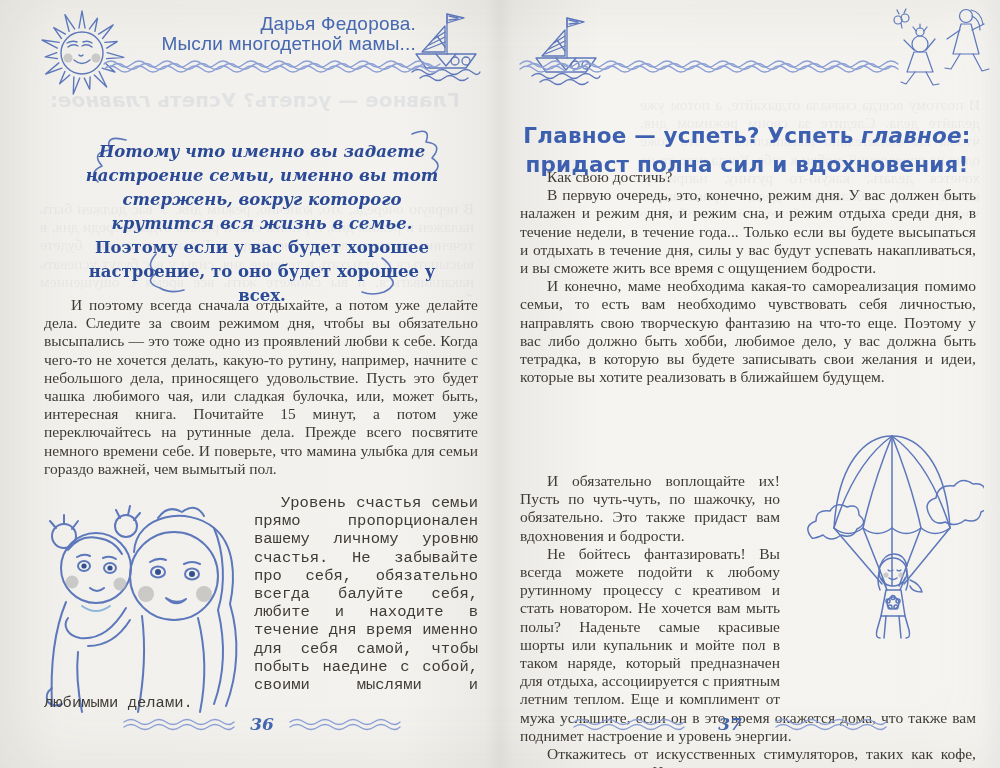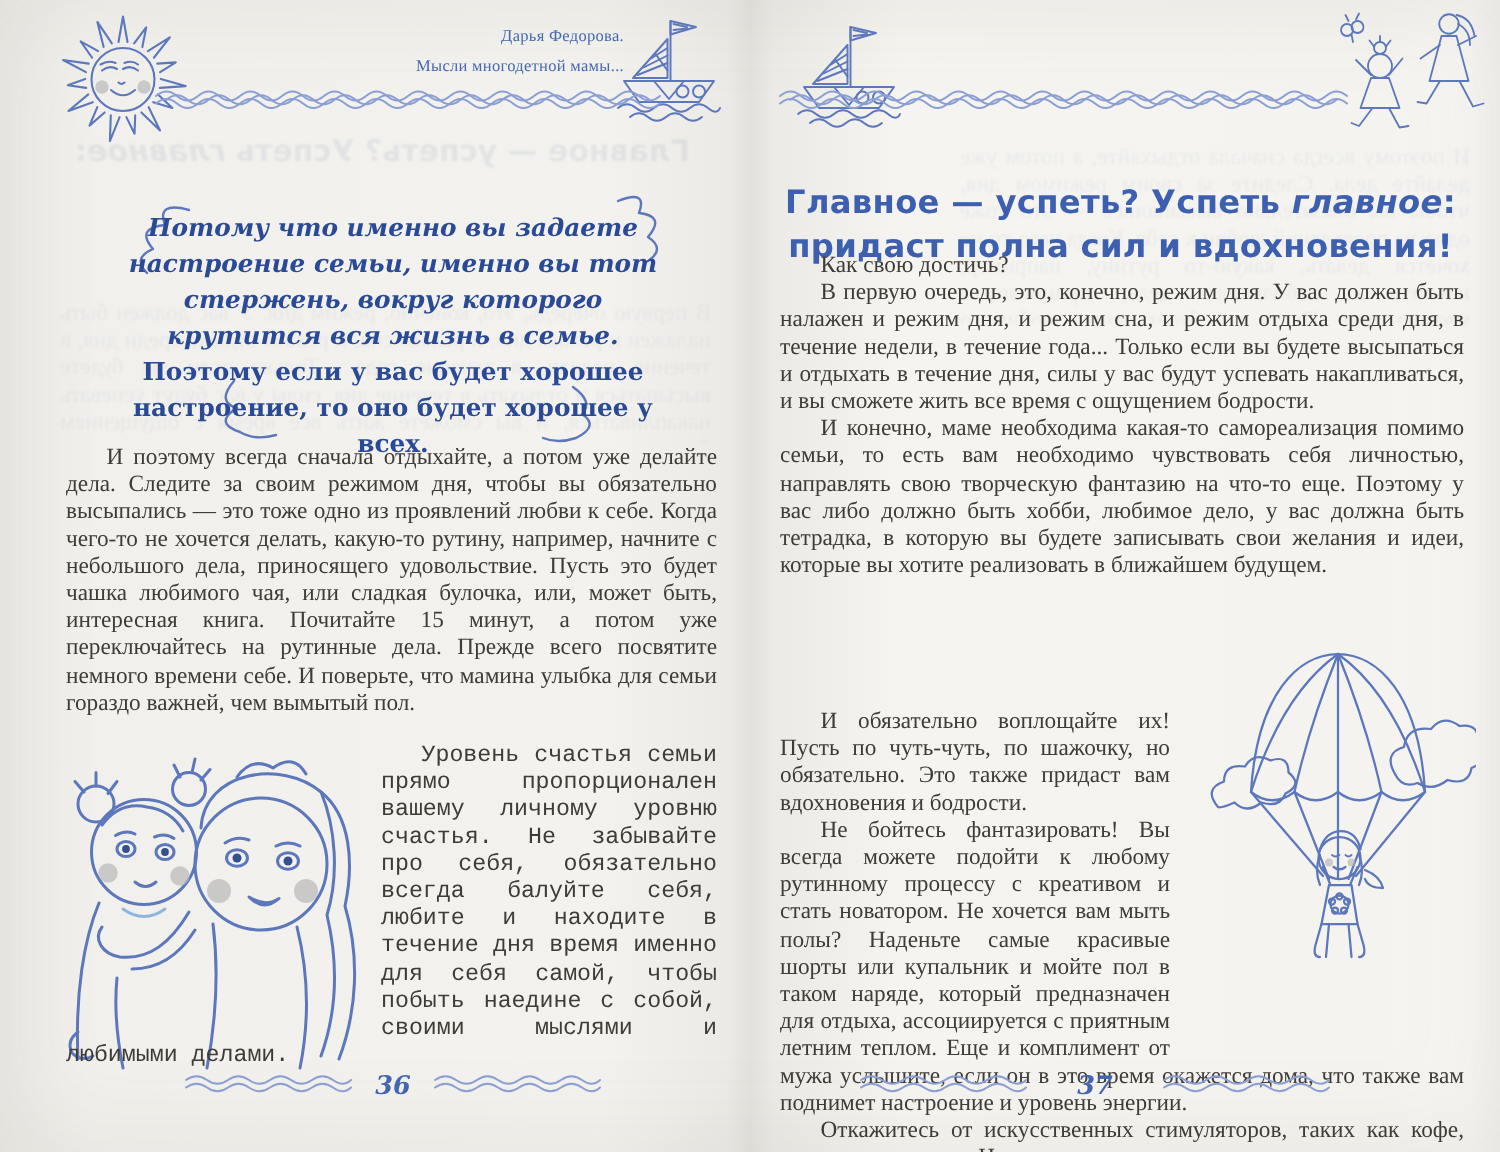--- a/index.html
+++ b/index.html
@@ -12,22 +12,22 @@
         #f3f2ee 40%, #eceae6 48.5%,
         #e3e1dc 50%, #eceae6 51.5%,
         #f5f4f0 60%, #f4f3ef 92%, #f7f6f3 98%, #f2f1ee 100%);
     overflow:hidden;
     font-family:"Liberation Serif", serif;
     box-shadow: inset 0 0 70px rgba(110,104,92,0.10);
   }
   .abs{position:absolute;}
   
   .hdr-text{
-    font-family:Liberation Serif, serif;
-    font-size:11px; line-height:20px;
+    font-family:Liberation Sans, sans-serif;
+    font-size:19px; line-height:20px;
     color:#4668b0; font-weight:500;
     letter-spacing:.2px;
   }
   .right-al{text-align:right;}
   .chapter-title{
     font-family:"DejaVu Sans", sans-serif;
     font-weight:bold;
     font-size:21.5px; line-height:29px;
     color:#3d5fb0; text-align:center;
     letter-spacing:.2px;
@@ -47,21 +47,21 @@
     font-size:15.5px; line-height:18.2px;
     color:#3f3b35;
     text-align:justify;
     hyphens:auto;
   }
   .body-col p{margin:0; text-indent:27px;}
   .spacer-left{float:left; width:202px; height:186px; margin-right:8px;}
   .spacer-right{float:right; width:188px; height:222px; margin-left:8px;}
   
   .footer-row{
-    display:flex; justify-content:center; gap:14px;
+    display:flex; align-items:center; justify-content:center; gap:14px;
     width:320px;
   }
   .pgnum{
     font-family:"DejaVu Serif", serif;
     font-style:italic; font-weight:bold;
     font-size:17px; color:#4466b0;
   }
   
   svg{display:block;}
   .la{stroke:#5c77bb; fill:none; stroke-linecap:round; stroke-linejoin:round;}

